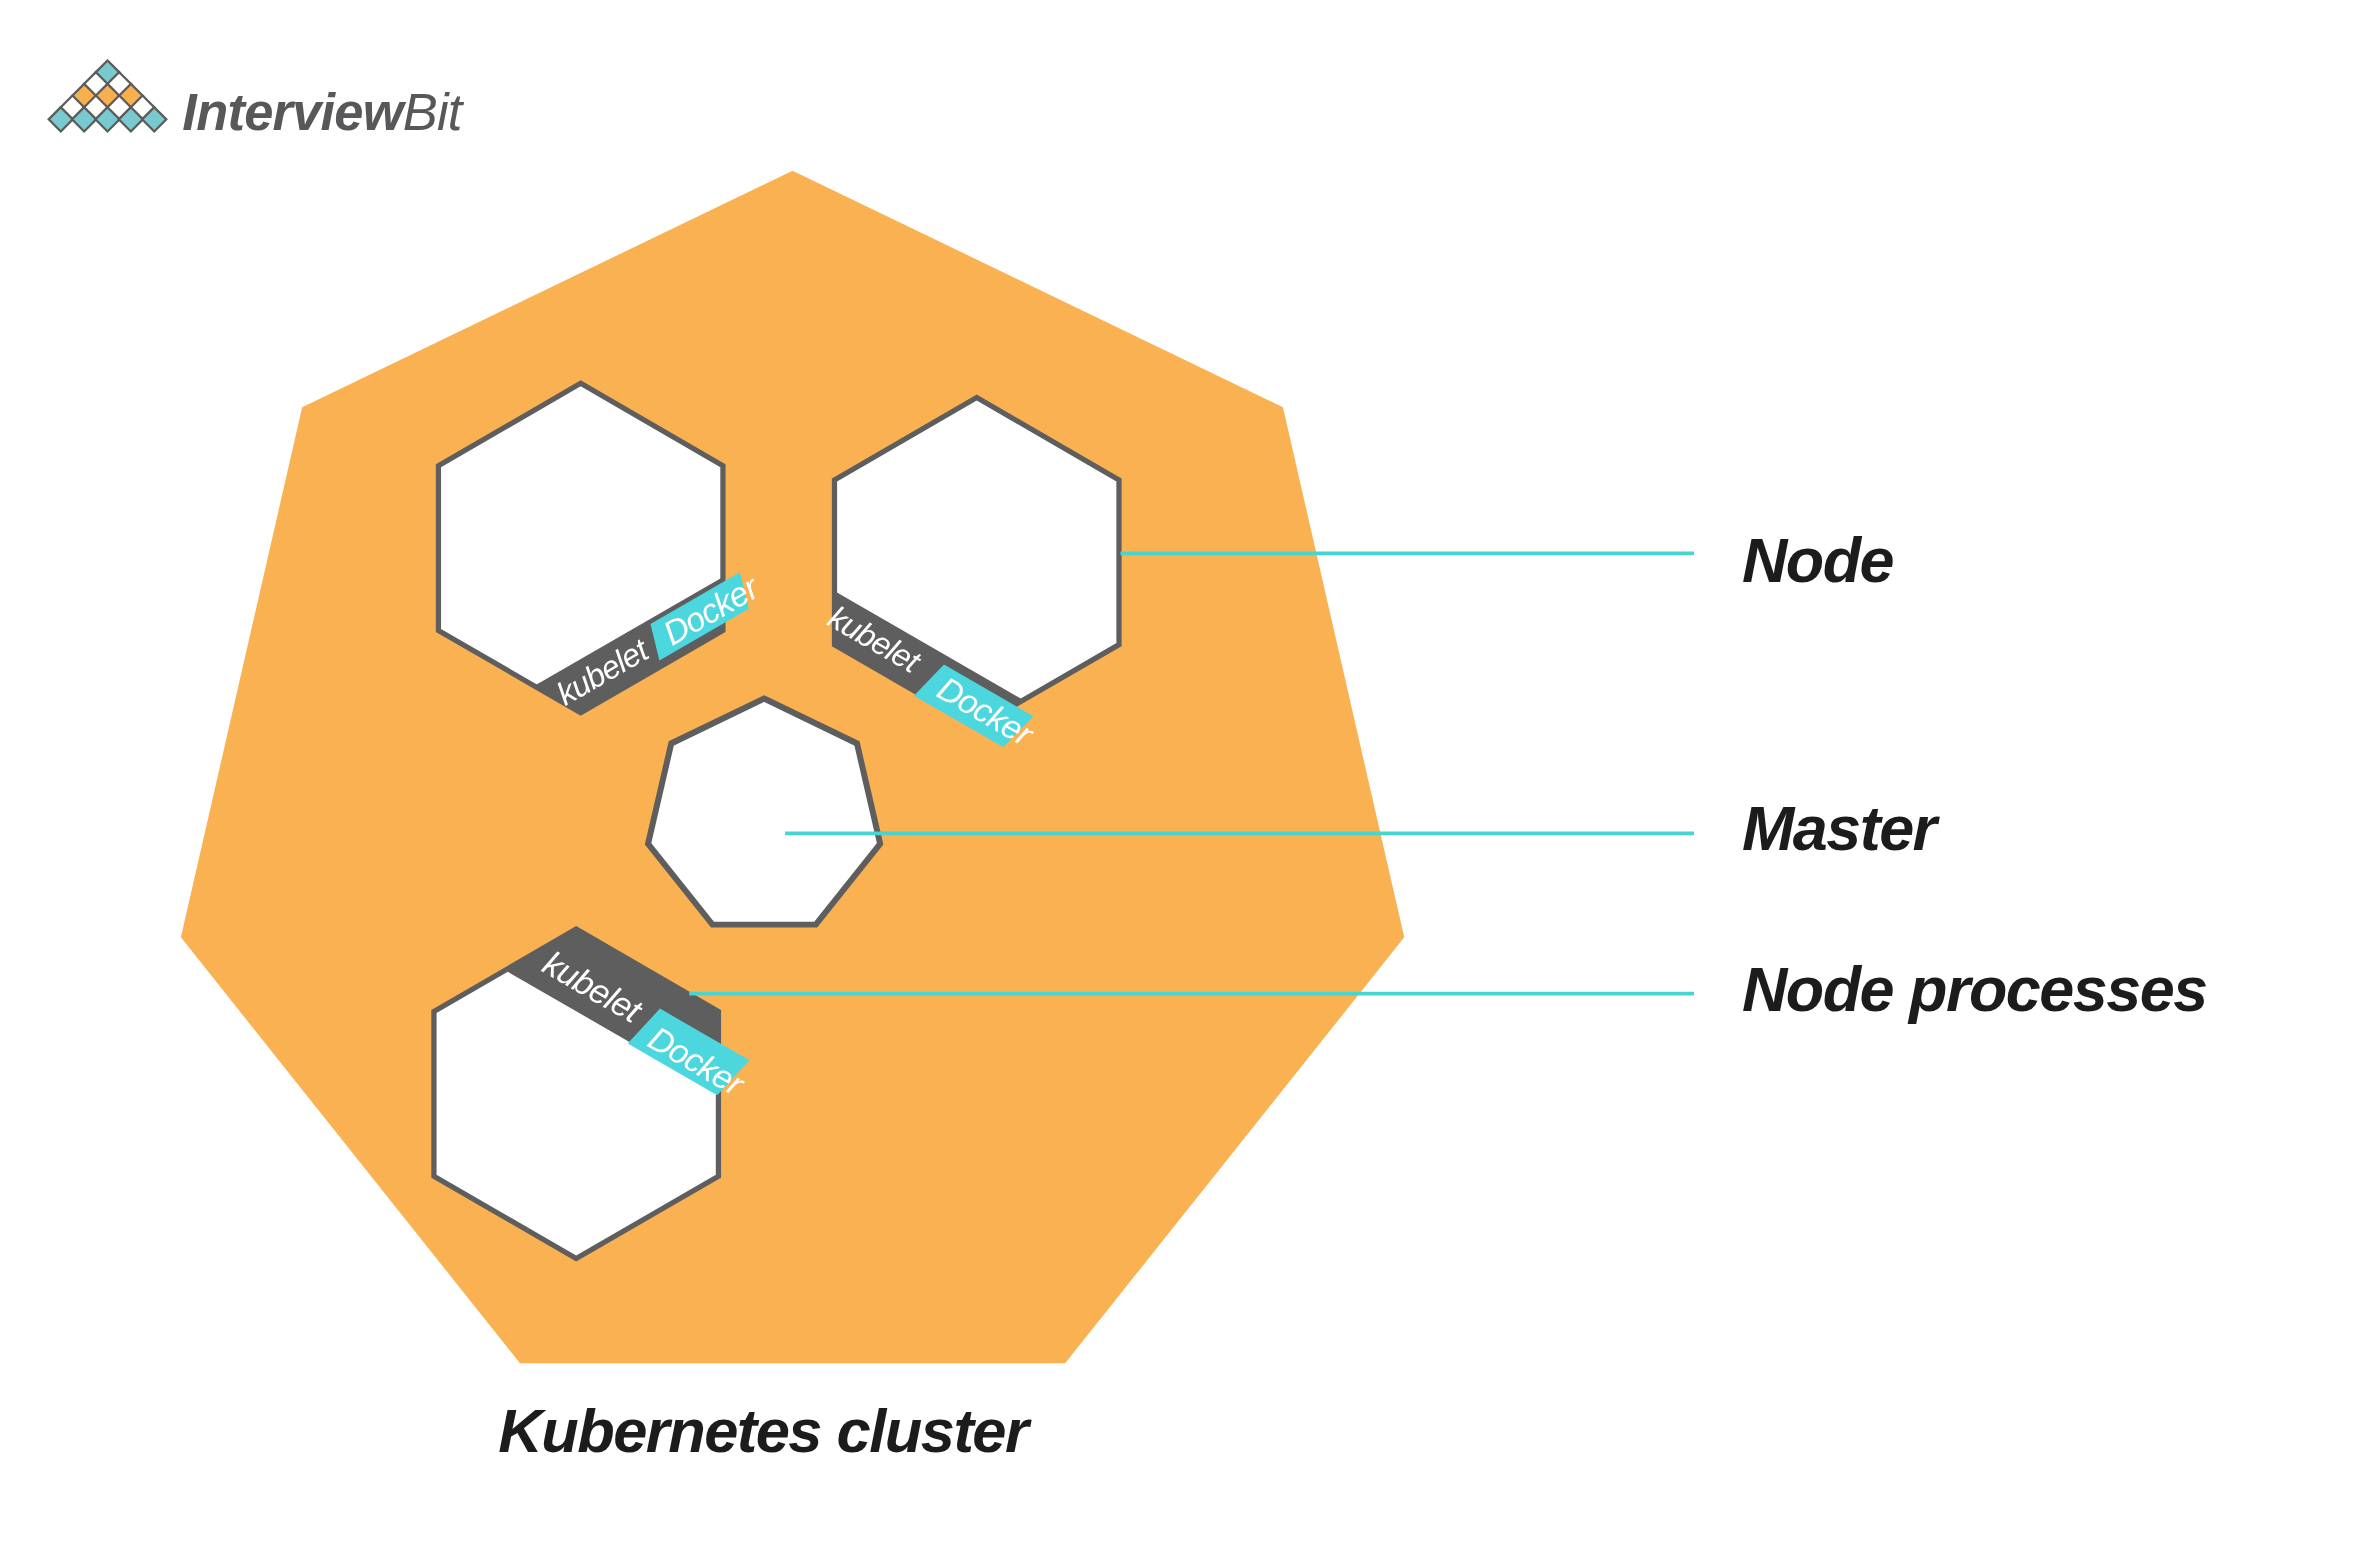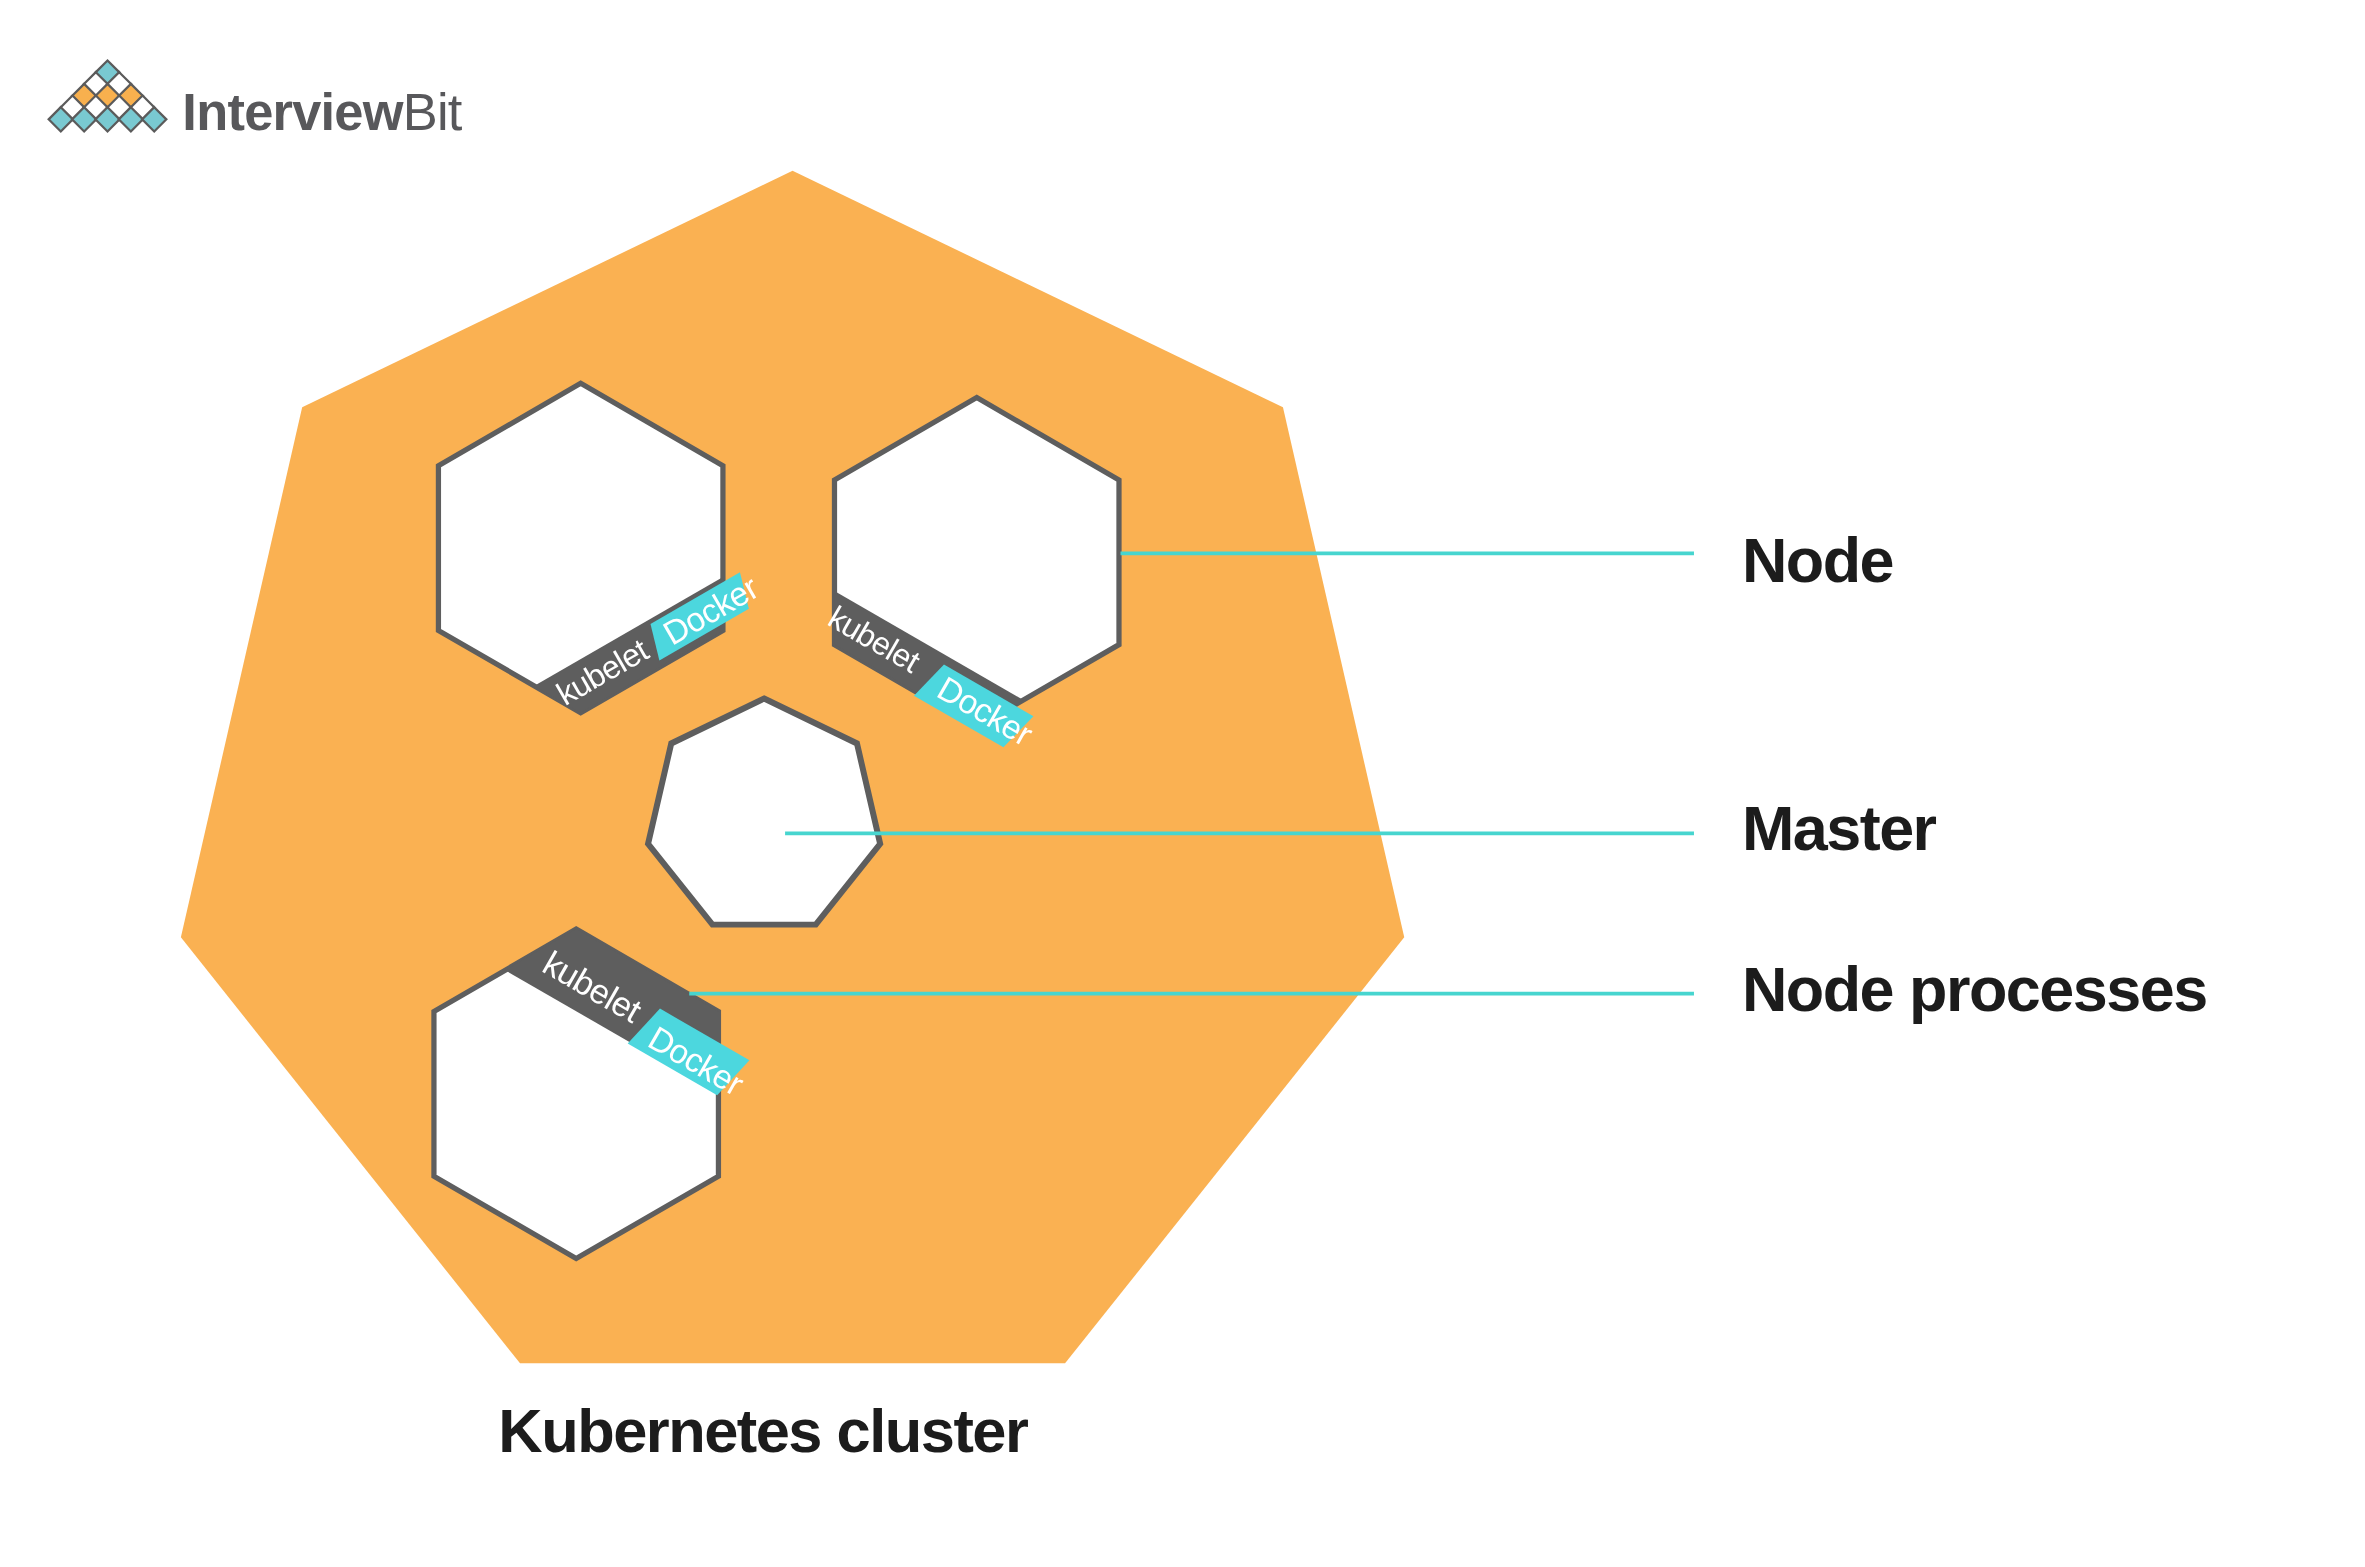--- a/index.html
+++ b/index.html
@@ -1,17 +1,17 @@
 <!DOCTYPE html>
 <html style="font-size:12px"><head>
 <meta charset="utf-8">
 <style>
   html,body{margin:0;padding:0;background:#fff;}
   .page{position:relative;width:2366px;height:1567px;background:#ffffff;overflow:hidden;
-        font-family:"Liberation Sans",sans-serif;}
+        font-family:"Liberation Sans",sans-serif;font-style:italic;}
   svg{display:block;}
   .hex{fill:#ffffff;stroke:#5E5E5E;stroke-width:7;}
   .master{fill:#ffffff;stroke:#5E5E5E;stroke-width:8;}
   .kubelet-text{fill:#ffffff;font-size:43px;letter-spacing:-1px;font-weight:400;
                 font-family:"Liberation Sans",sans-serif;}
   .kubelet-text-lg{fill:#ffffff;font-size:46px;letter-spacing:-1px;font-weight:400;
                 font-family:"Liberation Sans",sans-serif;}
   .docker-text{fill:#ffffff;font-size:45px;letter-spacing:-1px;font-weight:400;
                 font-family:"Liberation Sans",sans-serif;}
   .callout-line{stroke-width:5;fill:none;}

